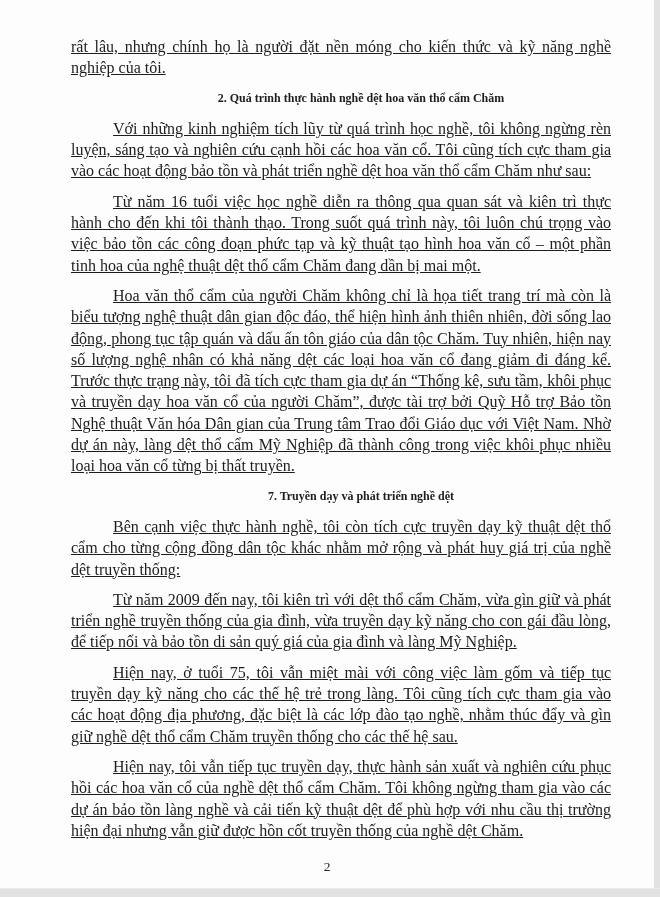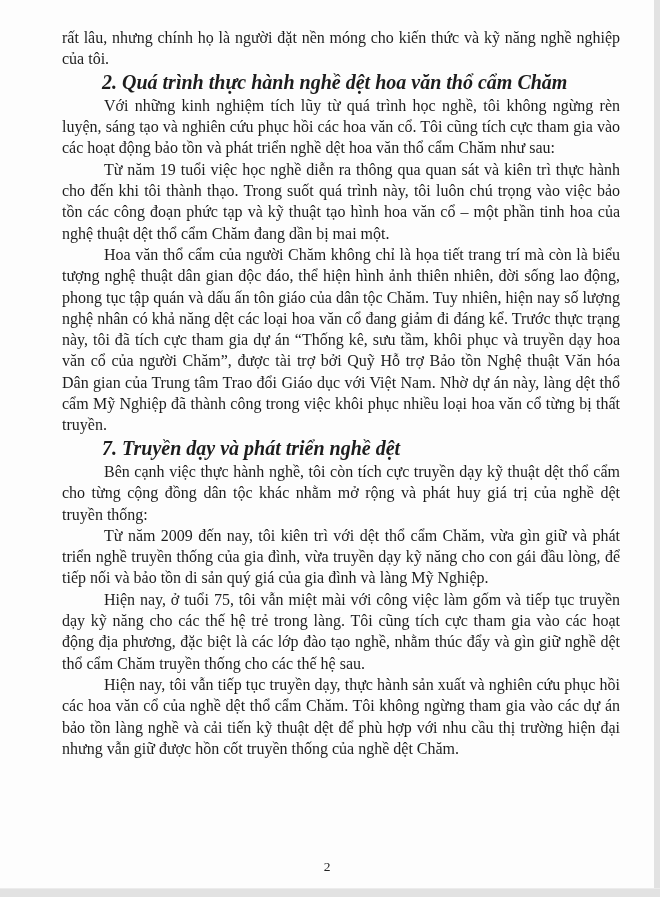--- a/index.html
+++ b/index.html
@@ -22,33 +22,33 @@
   .doc-content {
     position: absolute;
     left: 62px;
     top: 27px;
     width: 558px;
     font-size: 16px;
     line-height: 21.3px;
     text-align: justify;
   }
   .para {
-    margin: 0;
+    margin: 9px;
     text-indent: 42px;
+    text-decoration: underline;
   }
   .para.no-indent {
     text-indent: 0;
   }
   .heading {
     margin: 2px 0 2px 0;
-    font-size: 20px;
+    font-size: 12px;
     font-weight: bold;
     text-indent: 40px;
-    text-align: left;
-    font-style: italic;
+    text-align: center;
   }
   .page-number {
     position: absolute;
     top: 859px;
     left: 0;
     width: 654px;
     text-align: center;
     font-size: 13.5px;
     color: #222222;
   }
@@ -73,23 +73,23 @@
 </head>
 <body>
 
 <div class="scan-page">
 
   <div class="doc-content">
     <p class="para no-indent">rất lâu, nhưng chính họ là người đặt nền móng cho kiến thức và kỹ năng nghề nghiệp của tôi.</p>
 
     <p class="heading">2. Quá trình thực hành nghề dệt hoa văn thổ cẩm Chăm</p>
 
-    <p class="para">Với những kinh nghiệm tích lũy từ quá trình học nghề, tôi không ngừng rèn luyện, sáng tạo và nghiên cứu phục hồi các hoa văn cổ. Tôi cũng tích cực tham gia vào các hoạt động bảo tồn và phát triển nghề dệt hoa văn thổ cẩm Chăm như sau:</p>
+    <p class="para">Với những kinh nghiệm tích lũy từ quá trình học nghề, tôi không ngừng rèn luyện, sáng tạo và nghiên cứu cạnh hồi các hoa văn cổ. Tôi cũng tích cực tham gia vào các hoạt động bảo tồn và phát triển nghề dệt hoa văn thổ cẩm Chăm như sau:</p>
 
-    <p class="para">Từ năm 19 tuổi việc học nghề diễn ra thông qua quan sát và kiên trì thực hành cho đến khi tôi thành thạo. Trong suốt quá trình này, tôi luôn chú trọng vào việc bảo tồn các công đoạn phức tạp và kỹ thuật tạo hình hoa văn cổ – một phần tinh hoa của nghệ thuật dệt thổ cẩm Chăm đang dần bị mai một.</p>
+    <p class="para">Từ năm 16 tuổi việc học nghề diễn ra thông qua quan sát và kiên trì thực hành cho đến khi tôi thành thạo. Trong suốt quá trình này, tôi luôn chú trọng vào việc bảo tồn các công đoạn phức tạp và kỹ thuật tạo hình hoa văn cổ – một phần tinh hoa của nghệ thuật dệt thổ cẩm Chăm đang dần bị mai một.</p>
 
     <p class="para">Hoa văn thổ cẩm của người Chăm không chỉ là họa tiết trang trí mà còn là biểu tượng nghệ thuật dân gian độc đáo, thể hiện hình ảnh thiên nhiên, đời sống lao động, phong tục tập quán và dấu ấn tôn giáo của dân tộc Chăm. Tuy nhiên, hiện nay số lượng nghệ nhân có khả năng dệt các loại hoa văn cổ đang giảm đi đáng kể. Trước thực trạng này, tôi đã tích cực tham gia dự án “Thống kê, sưu tầm, khôi phục và truyền dạy hoa văn cổ của người Chăm”, được tài trợ bởi Quỹ Hỗ trợ Bảo tồn Nghệ thuật Văn hóa Dân gian của Trung tâm Trao đổi Giáo dục với Việt Nam. Nhờ dự án này, làng dệt thổ cẩm Mỹ Nghiệp đã thành công trong việc khôi phục nhiều loại hoa văn cổ từng bị thất truyền.</p>
 
     <p class="heading">7. Truyền dạy và phát triển nghề dệt</p>
 
     <p class="para">Bên cạnh việc thực hành nghề, tôi còn tích cực truyền dạy kỹ thuật dệt thổ cẩm cho từng cộng đồng dân tộc khác nhằm mở rộng và phát huy giá trị của nghề dệt truyền thống:</p>
 
 
     <p class="para">Từ năm 2009 đến nay, tôi kiên trì với dệt thổ cẩm Chăm, vừa gìn giữ và phát triển nghề truyền thống của gia đình, vừa truyền dạy kỹ năng cho con gái đầu lòng, để tiếp nối và bảo tồn di sản quý giá của gia đình và làng Mỹ Nghiệp.</p>
 

